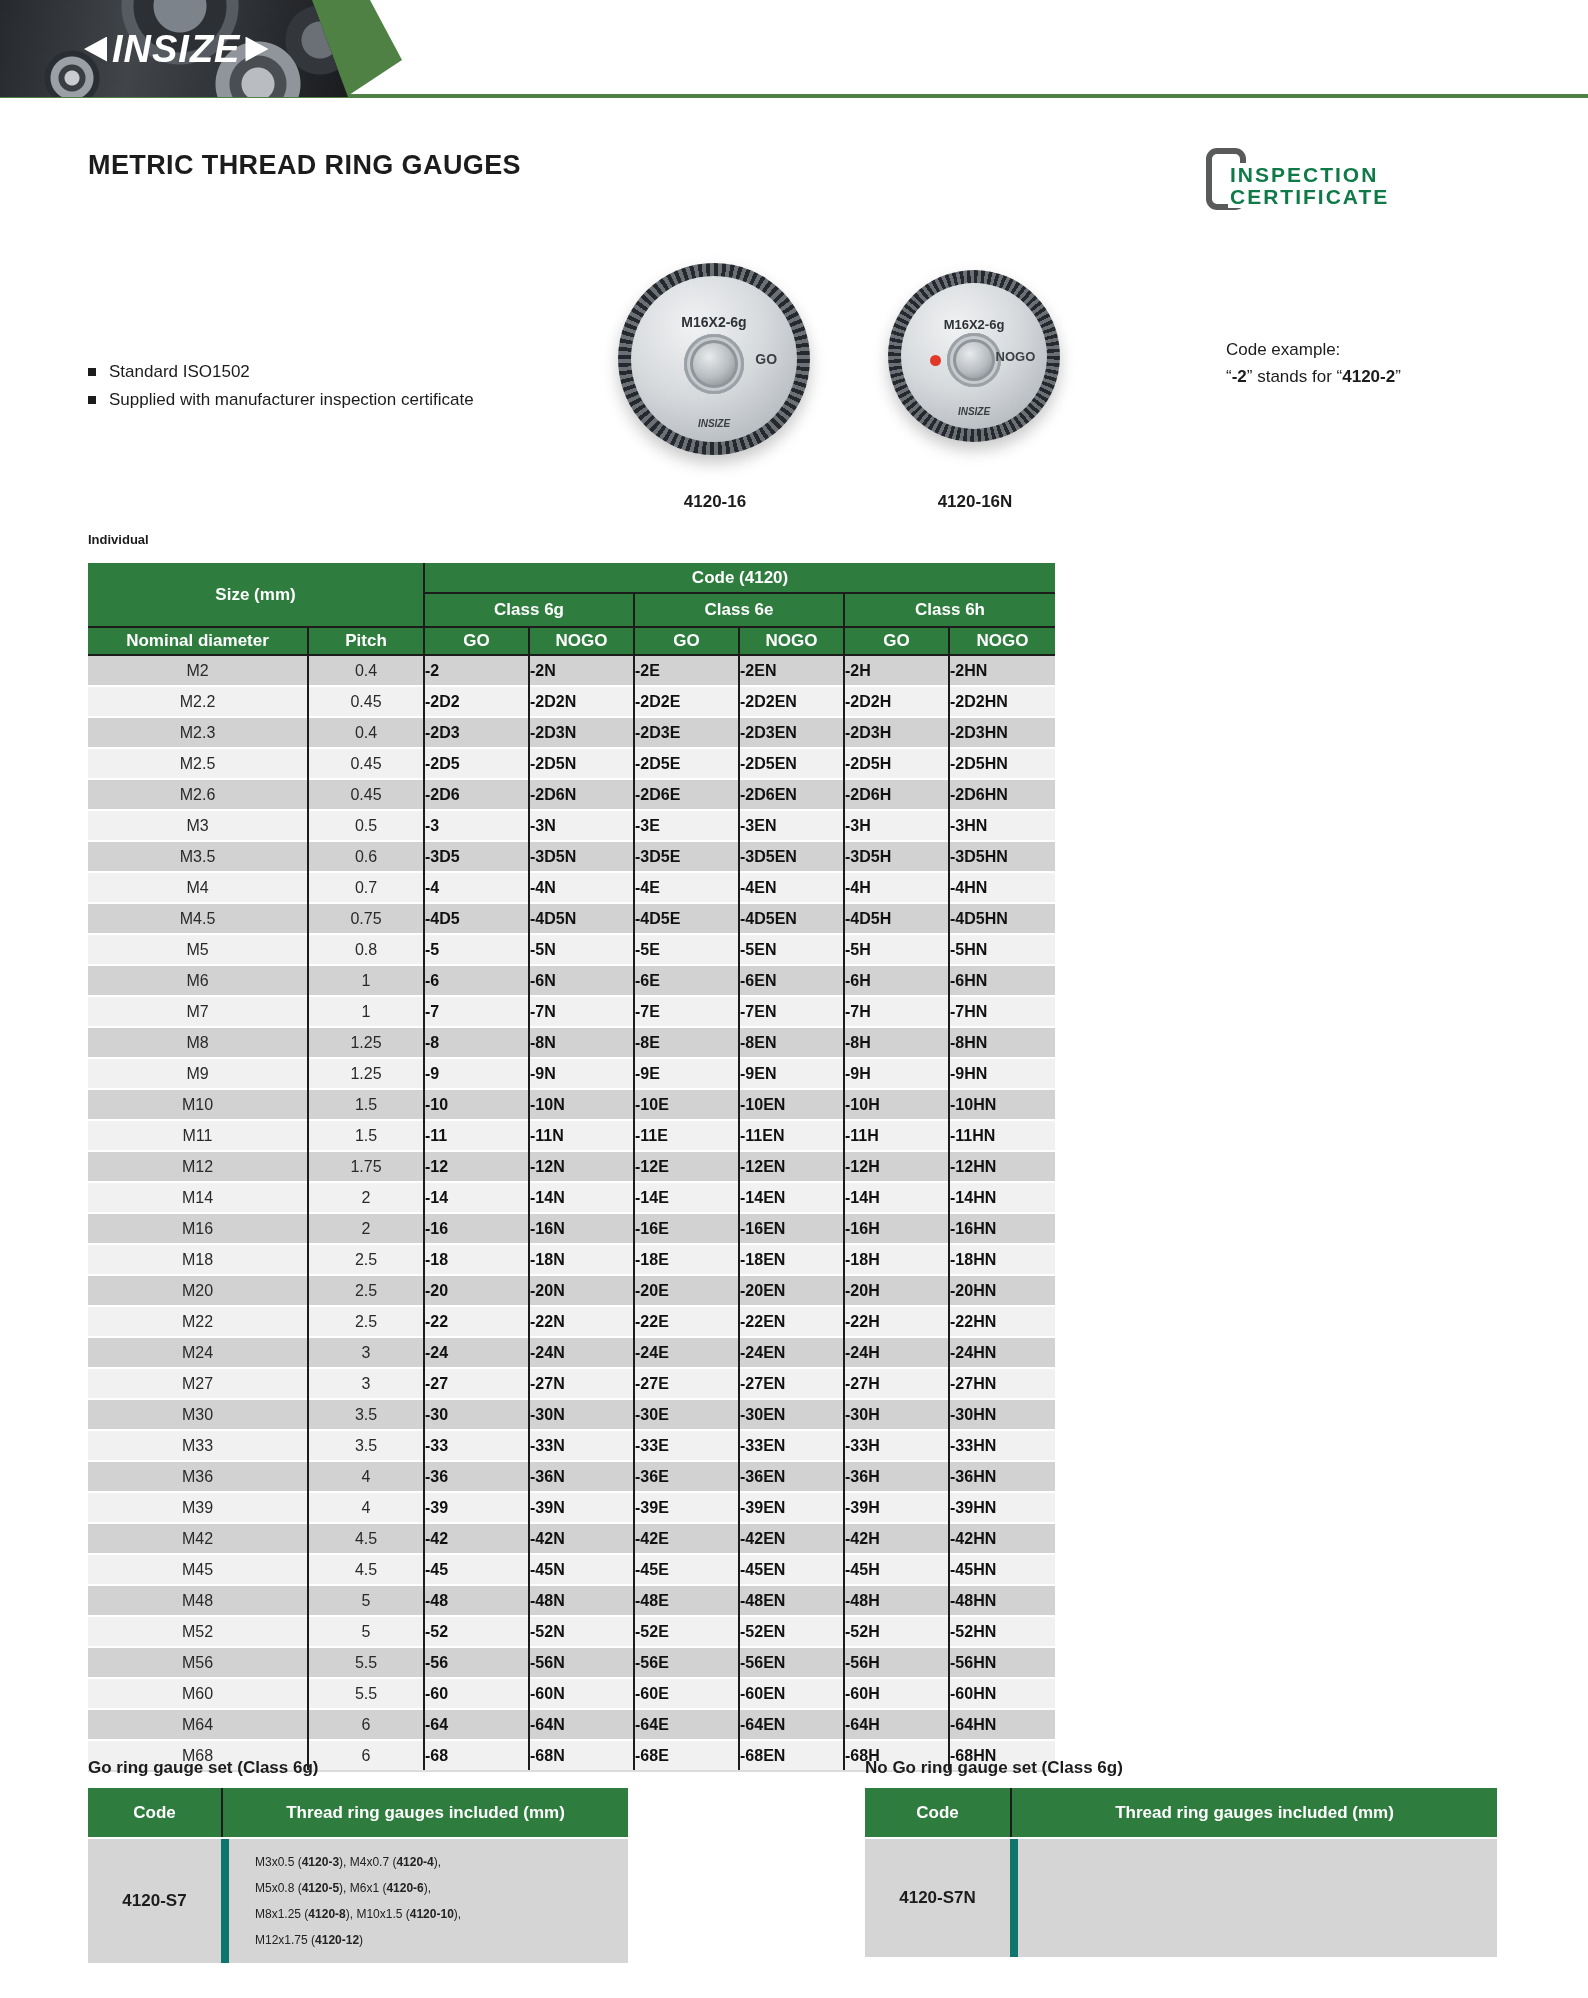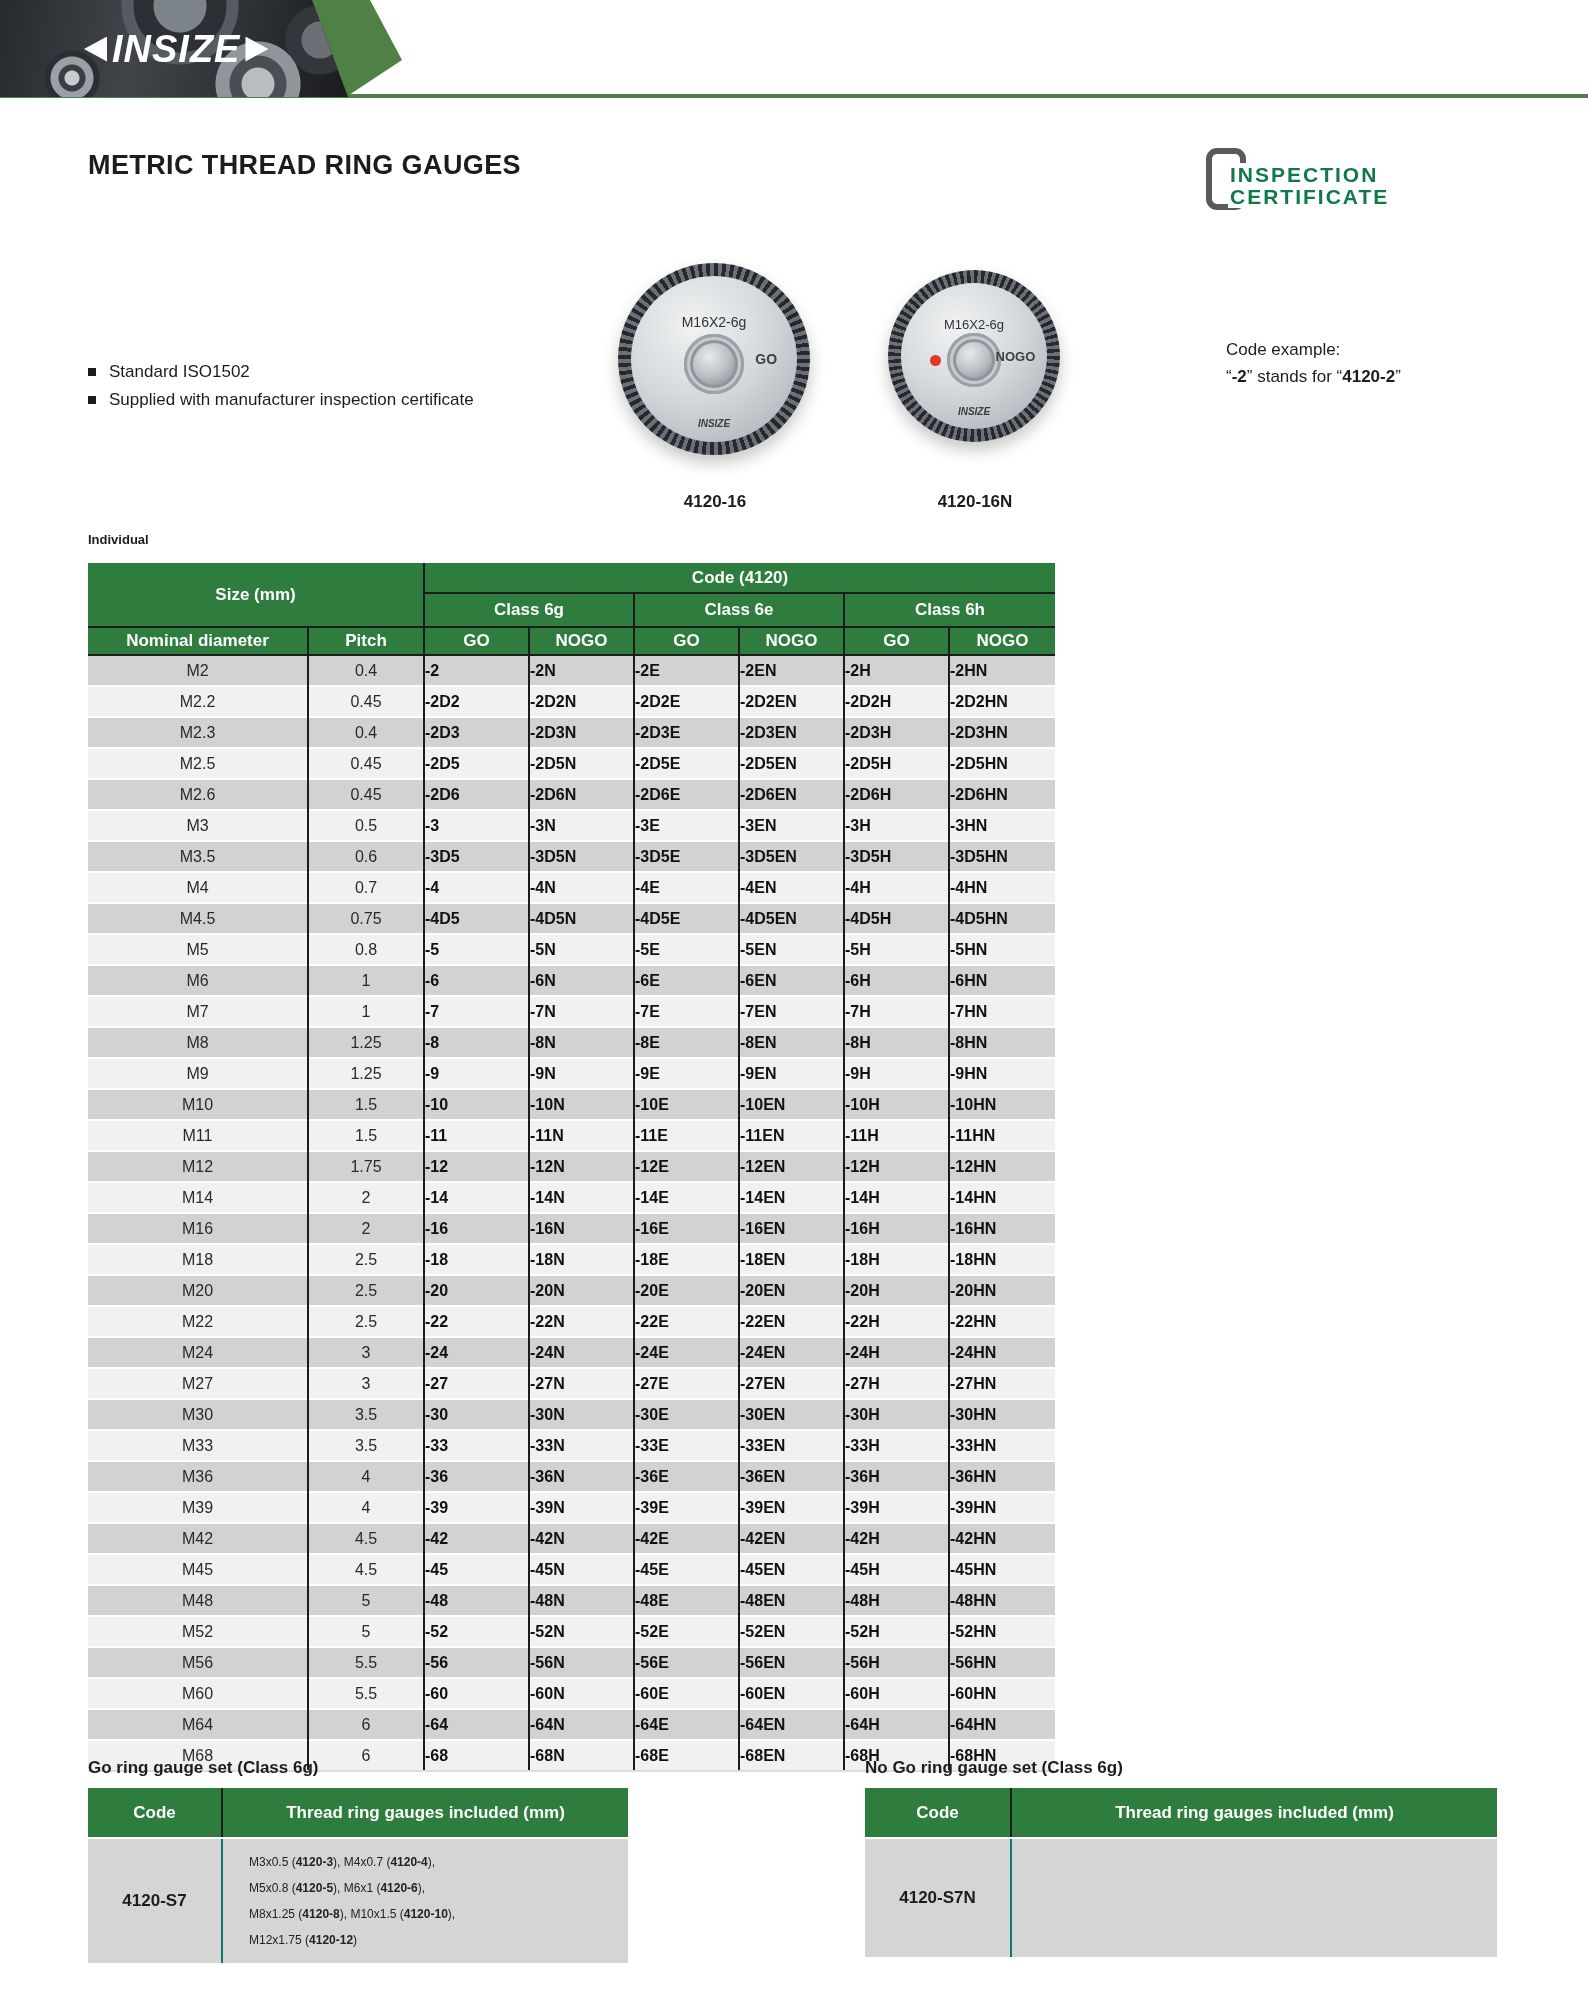--- a/index.html
+++ b/index.html
@@ -42,21 +42,21 @@
   .ring{position:absolute;border-radius:50%;}
   .ring-knurl{position:absolute;inset:0;border-radius:50%;
       background:repeating-conic-gradient(#25282c 0deg 2.5deg,#6a7076 2.5deg 5deg);
       box-shadow:0 8px 16px rgba(0,0,0,.22);}
   .ring-face{position:absolute;inset:13px;border-radius:50%;
       background:radial-gradient(circle at 38% 30%,#f0f2f3 0%,#d7dadd 45%,#b9bec3 78%,#a3a9ae 100%);}
   .ring-hole{position:absolute;left:50%;top:53%;transform:translate(-50%,-50%);border-radius:50%;
       background:radial-gradient(circle at 42% 38%,#e8eaec 0%,#b9bec2 40%,#7c8287 75%,#5b6065 100%);
       box-shadow:inset 0 0 0 3px #9ba1a6,inset 0 0 0 6px #c6cbcf,inset 0 0 0 9px #8f959a,inset 2px 3px 6px rgba(0,0,0,.35);}
   .ring-marking{position:absolute;top:23%;left:0;right:0;text-align:center;font-size:14px;
-      font-weight:normal;color:#2e3237;}
+      font-weight:bold;color:#2e3237;}
   .ring-side-label{position:absolute;right:12%;top:50%;transform:translateY(-50%);
       font-size:14px;font-weight:bold;color:#3a3f44;}
   .ring-dot{position:absolute;left:20%;top:49%;width:11px;height:11px;border-radius:50%;background:#e2382a;}
   .ring-brand{position:absolute;bottom:8%;left:0;right:0;text-align:center;font-style:italic;
       font-weight:bold;font-size:10px;color:#3a3f44;}
   .ring-code-label{position:absolute;font-size:17px;font-weight:bold;text-align:center;}
 
   
   .code-example{position:absolute;left:1226px;top:336px;font-size:17px;line-height:27px;}
   .code-example b{font-weight:bold;}
@@ -81,21 +81,21 @@
   td.c-code{font-weight:bold;text-align:left;padding-left:18px;color:#111;}
 
   
   .set-title{position:absolute;font-size:17px;font-weight:bold;}
   .set-table{position:absolute;}
   .set-head{display:flex;background:#2e7d3e;color:#fff;font-weight:bold;font-size:17px;height:49px;}
   .set-head .code-col{display:flex;align-items:center;justify-content:center;border-right:2px solid #1c1c1c;}
   .set-head .label-col{flex:1;display:flex;align-items:center;justify-content:center;}
   .set-body{display:flex;background:#d5d5d6;margin-top:2px;min-height:118px;}
   .set-body .code-col{display:flex;align-items:center;justify-content:center;font-weight:bold;
-      font-size:17px;border-right:2px solid #0f766e;}
+      font-size:17px;border-right:8px solid #0f766e;}
   .set-body .content{flex:1;padding:10px 8px 10px 26px;font-size:12px;line-height:26px;color:#222;}
   .set-left .code-col{width:133px;}
   .set-right .code-col{width:145px;}
 </style>
 </head>
 <body>
 
 <div class="page">
 
   <div class="banner">

